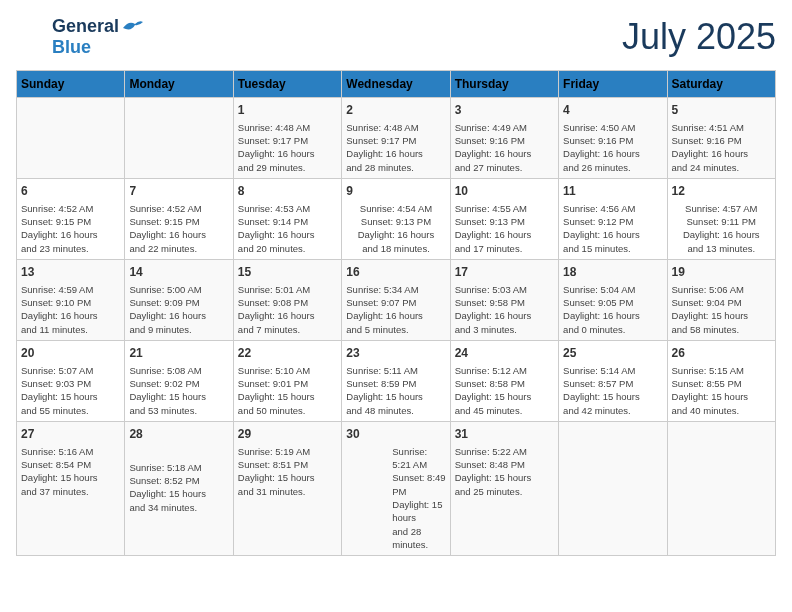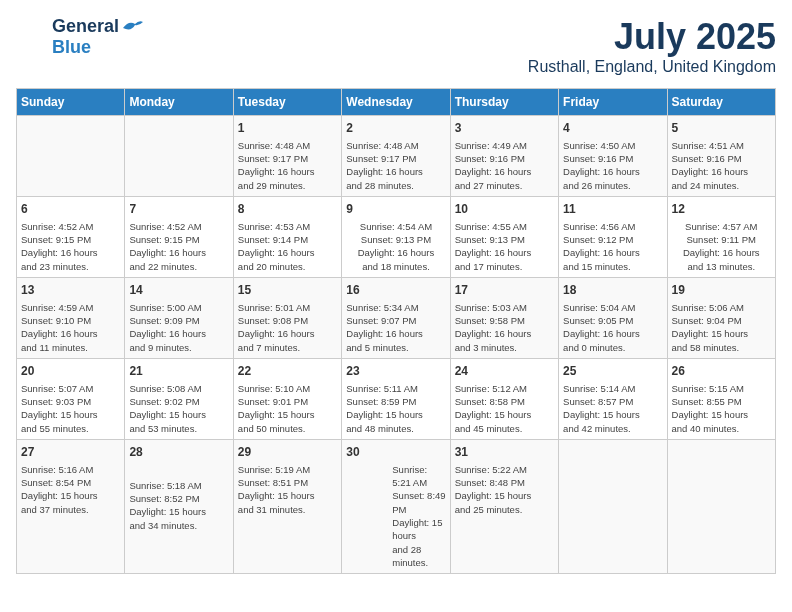--- a/index.html
+++ b/index.html
@@ -30,35 +30,35 @@
     .logo-blue {
       font-size: 18px;
       font-weight: bold;
       color: #2a7fc1;
     }
     .title-block {
       text-align: right;
     }
     .month-title {
       font-size: 36px;
-      font-weight: bold;
+      font-weight: normal;
       color: #1a3a5c;
     }
     .location {
       font-size: 16px;
       color: #1a3a5c;
     }
     table {
       width: 100%;
       border-collapse: collapse;
       font-size: 10.5px;
     }
     thead tr th {
       background-color: #2a7fc1;
-      color: #ffffff;
+      color: #000000;
       font-size: 12px;
       font-weight: bold;
       padding: 6px 4px;
       text-align: left;
       border: 1px solid #ccc;
     }
     tbody tr td {
       vertical-align: top;
       border: 1px solid #ccc;
       padding: 4px;
@@ -90,21 +90,20 @@
     <div style="display:flex;align-items:center;">
       <span class="logo-general">General</span>
       <svg width="22" height="18" viewBox="0 0 22 18" style="margin-left:2px;">
         <path d="M2 10 Q8 2 14 6 Q18 2 22 4 Q18 8 14 7 Q10 14 2 10Z" fill="#2a7fc1"></path>
       </svg>
     </div>
     <span class="logo-blue">Blue</span>
   </div>
   <div class="title-block">
     <div class="month-title">July 2025</div>
-    <div class="location">Rusthall, England, United Kingdom</div>
   </div>
 </div>
 
 <table>
   <thead>
     <tr>
     <th>Sunday</th>
         <th>Monday</th>
         <th>Tuesday</th>
         <th>Wednesday</th>

